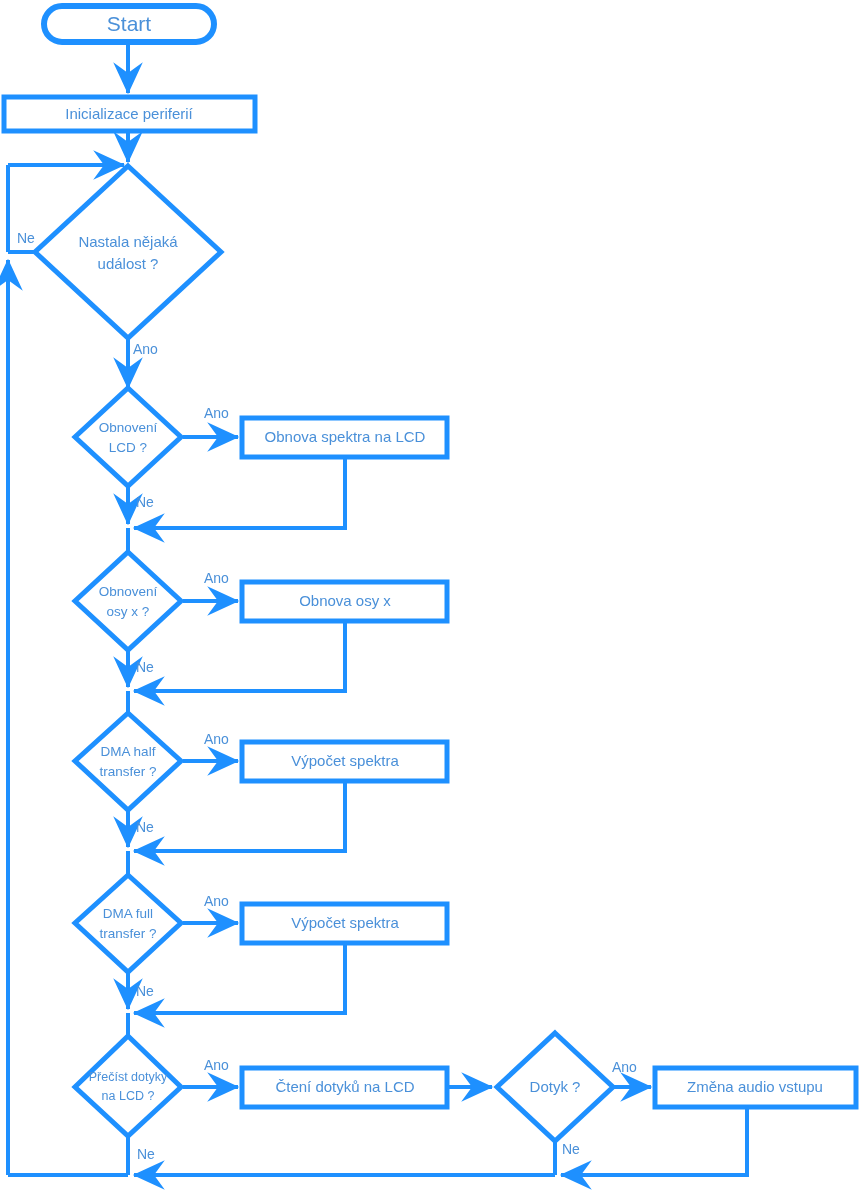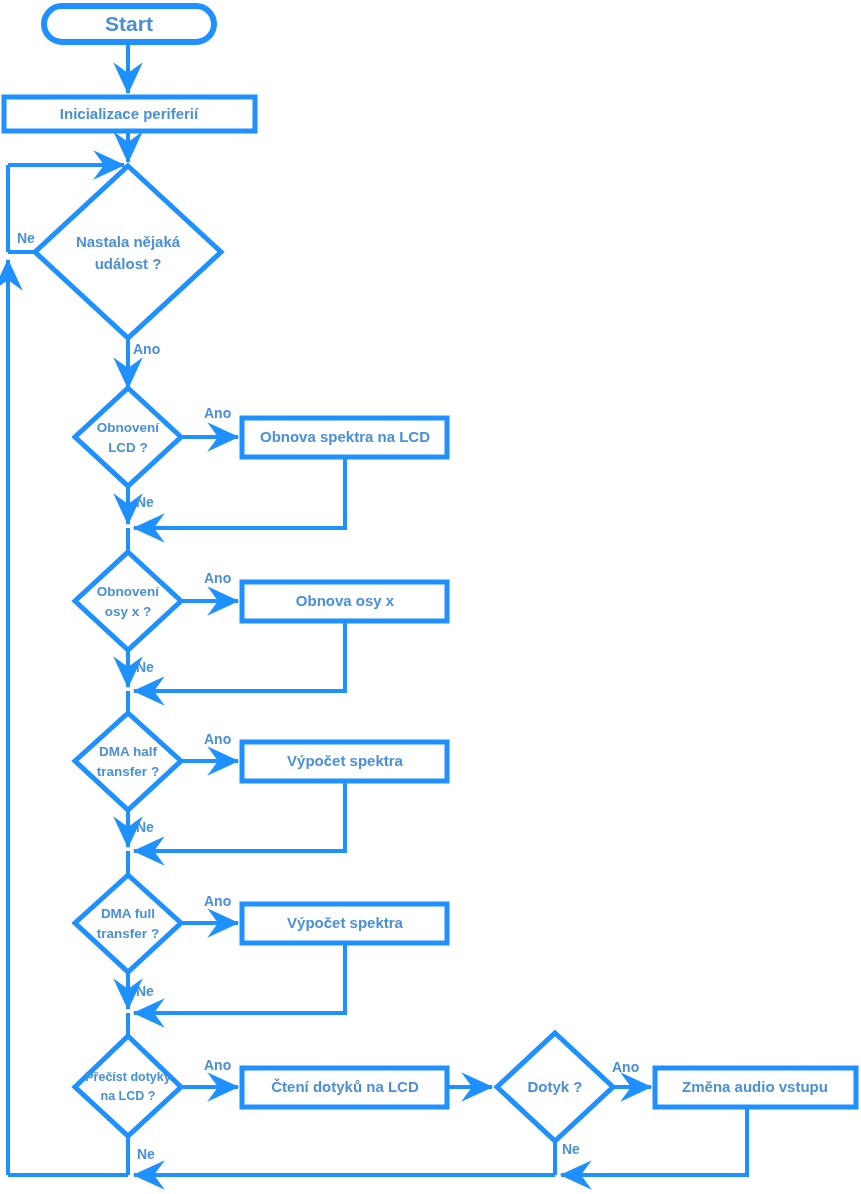--- a/index.html
+++ b/index.html
@@ -11,21 +11,20 @@
   body {
     width: 861px;
     height: 1194px;
     font-family: "Liberation Sans", sans-serif;
     overflow: hidden;
   }
   #flowchart-root {
     position: relative;
     width: 861px;
     height: 1194px;
-    font-weight: bold;
   }
   svg.flow {
     display: block;
     width: 861px;
     height: 1194px;
   }
   .node-shape {
     fill: #ffffff;
     stroke: #1e90ff;
     stroke-width: 5;

